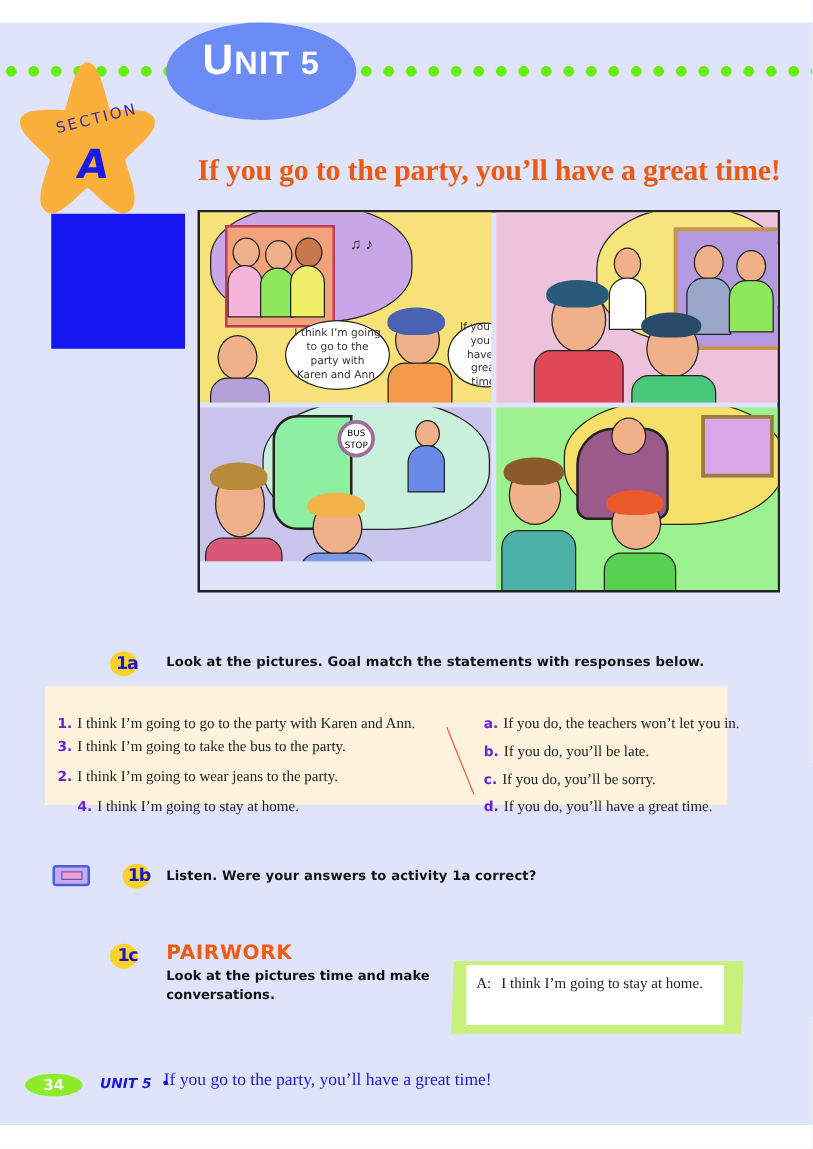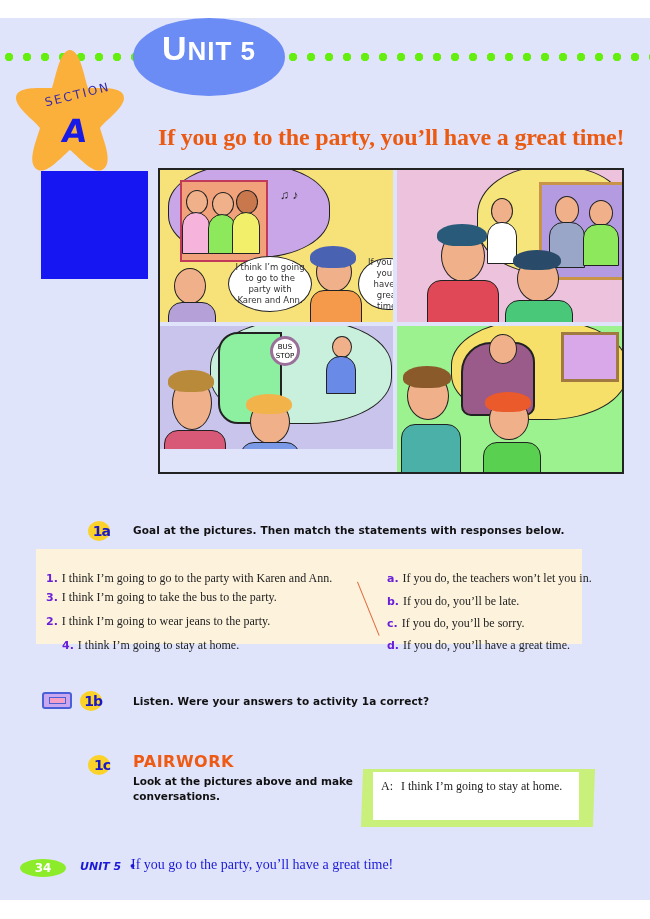--- a/index.html
+++ b/index.html
@@ -150,42 +150,42 @@
     <div class="head" style="left:10px; top:46px; width:40px; height:46px;"></div>
     <div class="hair" style="left:6px; top:40px; width:48px; height:22px; background:#8a5a2a;"></div>
     <div class="body-shape" style="left:4px; top:98px; width:58px; height:48px; background:#4ab0a8;"></div>
     <div class="head" style="left:92px; top:72px; width:38px; height:40px;"></div>
     <div class="hair" style="left:88px; top:66px; width:46px; height:20px; background:#ea5a2a;"></div>
     <div class="body-shape" style="left:86px; top:116px; width:56px; height:30px; background:#5ad050;"></div>
   </div>
 </div>
 
 <div class="badge" style="left:88px; top:521px;">1a</div>
-<div class="instr" style="left:133px; top:524px;">Goal at the pictures. Then match the statements with responses below.</div>
+<div class="instr" style="left:133px; top:524px;">Look at the pictures. Goal match the statements with responses below.</div>
 
 <div class="abs match-box"></div>
 <div class="m-item" style="left:46px; top:571px;"><span class="m-num">1.</span><span>I think I’m going to go to the party with Karen and Ann.</span></div>
 <div class="m-item" style="left:46px; top:614px;"><span class="m-num">2.</span><span>I think I’m going to wear jeans to the party.</span></div>
 <div class="m-item" style="left:46px; top:590px;"><span class="m-num">3.</span><span>I think I’m going to take the bus to the party.</span></div>
 <div class="m-item" style="left:46px; top:638px;margin-left:16px;"><span class="m-num">4.</span><span>I think I’m going to stay at home.</span></div>
 
 <div class="match-line"></div>
 
 <div class="m-item" style="left:387px; top:571px;"><span class="m-num">a.</span><span>If you do, the teachers won’t let you in.</span></div>
 <div class="m-item" style="left:387px; top:594px;"><span class="m-num">b.</span><span>If you do, you’ll be late.</span></div>
 <div class="m-item" style="left:387px; top:616px;"><span class="m-num">c.</span><span>If you do, you’ll be sorry.</span></div>
 <div class="m-item" style="left:387px; top:638px;"><span class="m-num">d.</span><span>If you do, you’ll have a great time.</span></div>
 
 <div class="abs cassette"></div>
-<div class="badge" style="left:80px; top:691px;">1b</div>
+<div class="badge" style="left:98px; top:691px;">1b</div>
 <div class="instr" style="left:133px; top:695px;">Listen. Were your answers to activity 1a correct?</div>
 
 <div class="badge" style="left:88px; top:755px;">1c</div>
 <div class="abs pairwork">PAIRWORK</div>
-<div class="abs pair-desc">Look at the pictures above and make conversations.</div>
+<div class="abs pair-desc">Look at the pictures time and make conversations.</div>
 
 <div class="abs dialog-bg"></div>
 <div class="abs dialog">
   <div class="dl"><span class="sp">A:</span><span>I think I’m going to stay at home.</span></div>
 </div>
 
 <div class="abs pg-num">34</div>
 <div class="abs foot-unit"><span>UNIT 5</span> <span style="margin-left:4px;">•</span></div>
 <div class="abs foot-title">If you go to the party, you’ll have a great time!</div>
 

